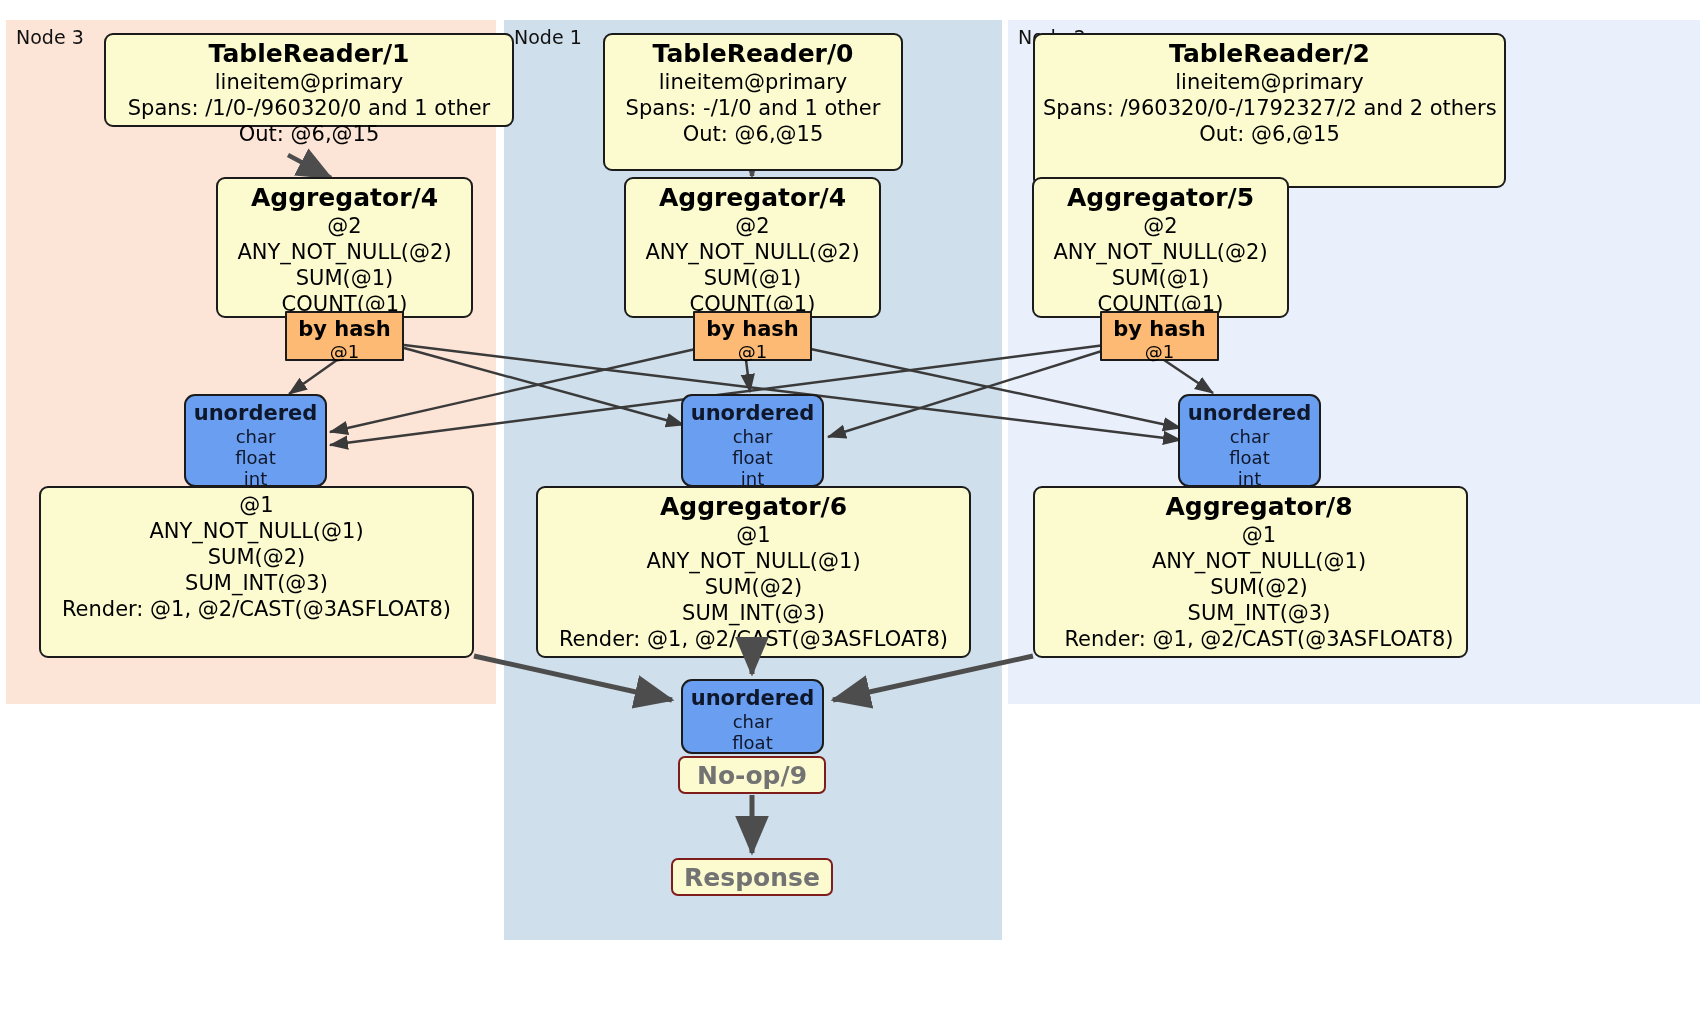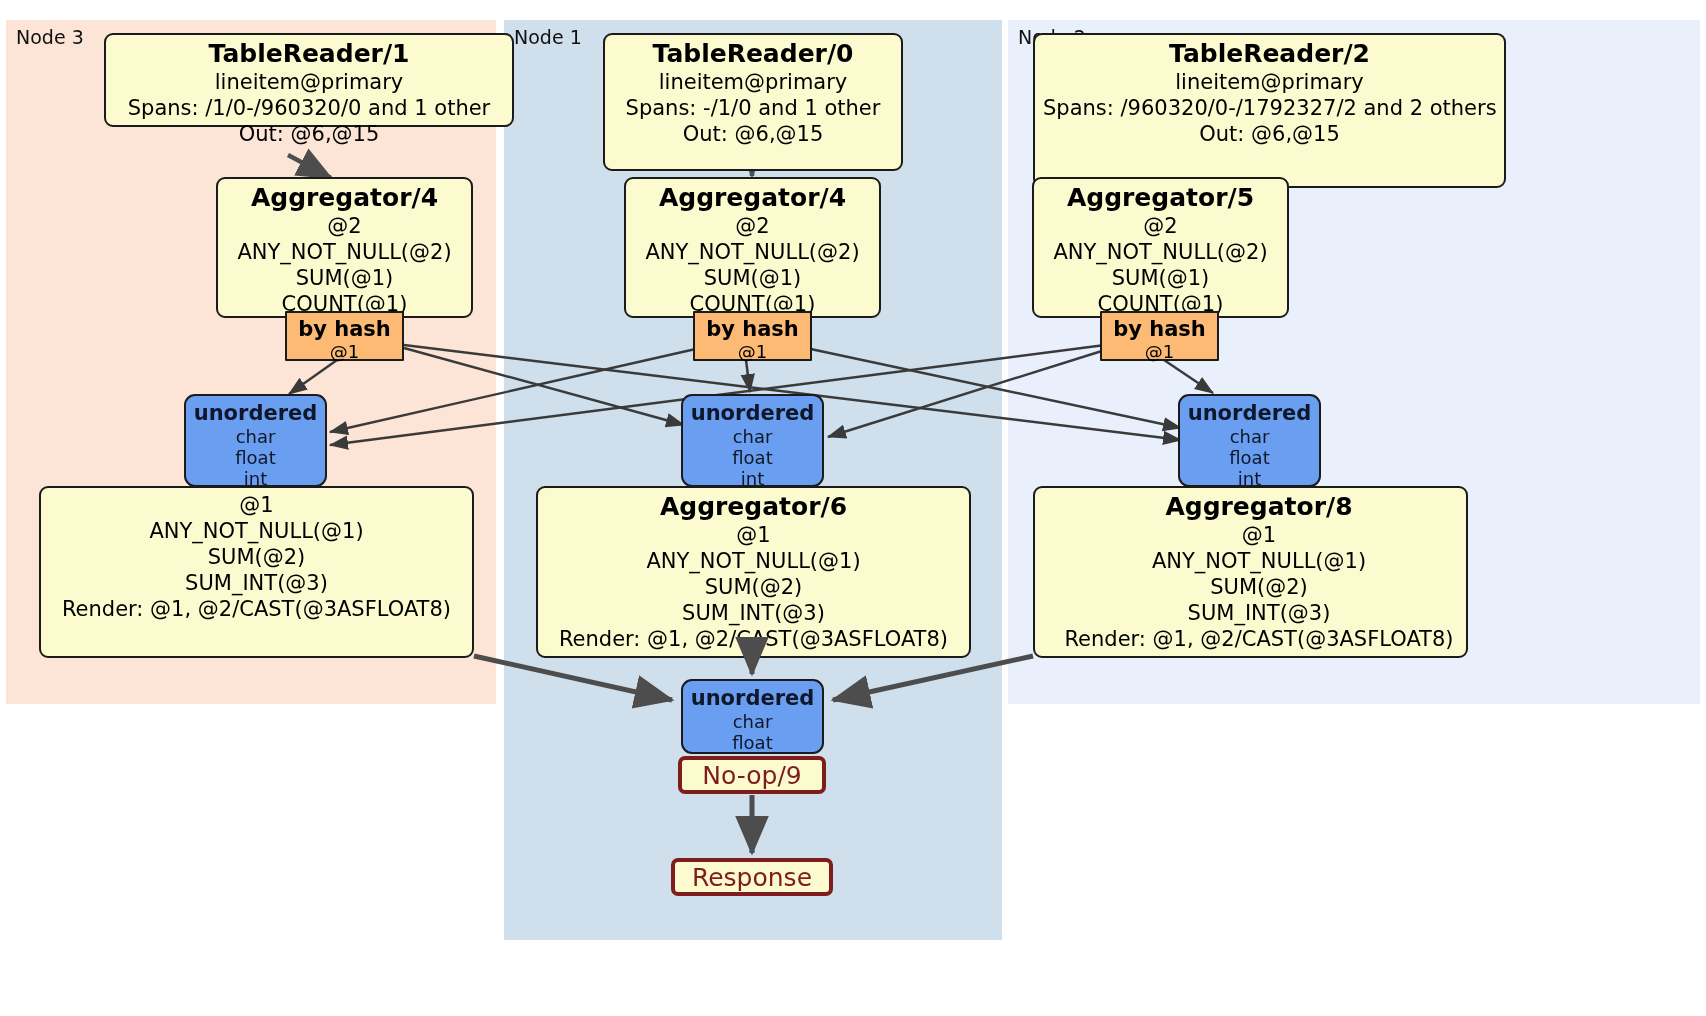--- a/index.html
+++ b/index.html
@@ -102,26 +102,26 @@
   }
   .sync-box .line {
     display: block;
     font-size: 18px;
     line-height: 21px;
     white-space: nowrap;
   }
   .small-box {
     position: absolute;
     background: #fbfbcf;
-    border: 4px solid #7f1d1d;
+    border: 2px solid #7f1d1d;
     border-radius: 7px;
     box-sizing: border-box;
     text-align: center;
-    color: #7f1d1d;
-    font-weight: normal;
+    color: #737373;
+    font-weight: bold;
     font-size: 25px;
     z-index: 9;
     display: flex;
     align-items: center;
     justify-content: center;
   }
   
   #edges {
     position: absolute;
     left: 0;

